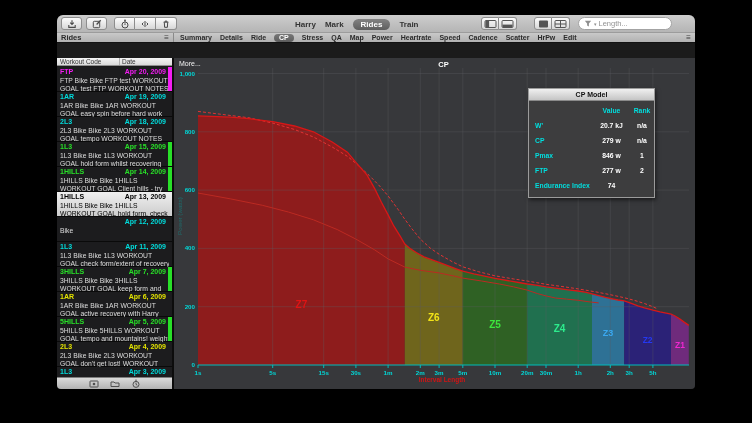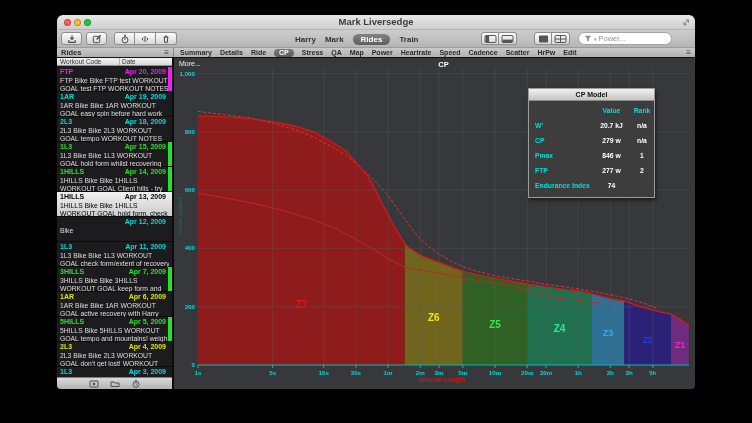--- a/index.html
+++ b/index.html
@@ -50,31 +50,20 @@
 .cpg{display:grid;grid-template-columns:64px 37px 24px;padding:2px 0 4px}
 .cpg .cell{font-size:6.8px;line-height:15px;height:15px;color:#fff;text-align:center;white-space:nowrap}
 .cpg .lab{color:#00dede;font-weight:bold;text-align:left;padding-left:6px}
 .cpg .hd2{color:#00dede;font-weight:bold}
 .cpg .val{font-weight:bold}
 </style>
 </head>
 <body>
 
 <div class="window">
-  <div class="titlebar">
-    <div class="lights">
-      <span class="light" style="background:#ff5f57"></span>
-      <span class="light" style="background:#febc2e"></span>
-      <span class="light" style="background:#28c840"></span>
-    </div>
-    <div class="title">Mark Liversedge</div>
-    <svg class="fsicon" width="8" height="8" viewBox="0 0 8 8">
-      <path d="M2 6.5L6.5 2M2 4.2V6.8h2.6M6.5 4.6V2H3.9" stroke="#7d7d7d" stroke-width="1" fill="none"></path>
-    </svg>
-  </div>
 
   <div class="toolbar">
     <div class="tbtn" style="left:4px">
       <svg width="10" height="10" viewBox="0 0 10 10">
           <path d="M5 1.2v4.1M3.2 3.6L5 5.4l1.8-1.8M1.8 6v2.4h6.4V6" stroke="#4a4a4a" stroke-width="1.1" fill="none"></path>
         </svg>
     </div>
     <div class="tbtn" style="left:29px">
       <svg width="10" height="10" viewBox="0 0 10 10">
           <rect x="1.3" y="2.3" width="6.4" height="6.4" rx="1" stroke="#4a4a4a" fill="none"></rect>
@@ -133,21 +122,21 @@
             <path d="M6.5 1.5v7M1 5h11" stroke="#555" fill="none"></path>
           </svg>
       </div>
     </div>
 
     <div class="filter">
       <svg width="8" height="8" viewBox="0 0 8 8">
           <path d="M.8.8h6.4L4.9 3.6v3L3.1 5.4V3.6z" fill="#8f8f8f"></path>
         </svg>
       <span style="font-size:5px;color:#8f8f8f">▾</span>
-      <span class="ph">Power...</span>
+      <span class="ph">Length...</span>
     </div>
   </div>
 
   <div class="tabbar">
     <div class="sidehead">
       <span class="lbl">Rides</span>
       <span class="hb">≡</span>
     </div>
     <div class="tabs" id="tabs">
         <span class="tab">Summary</span>

